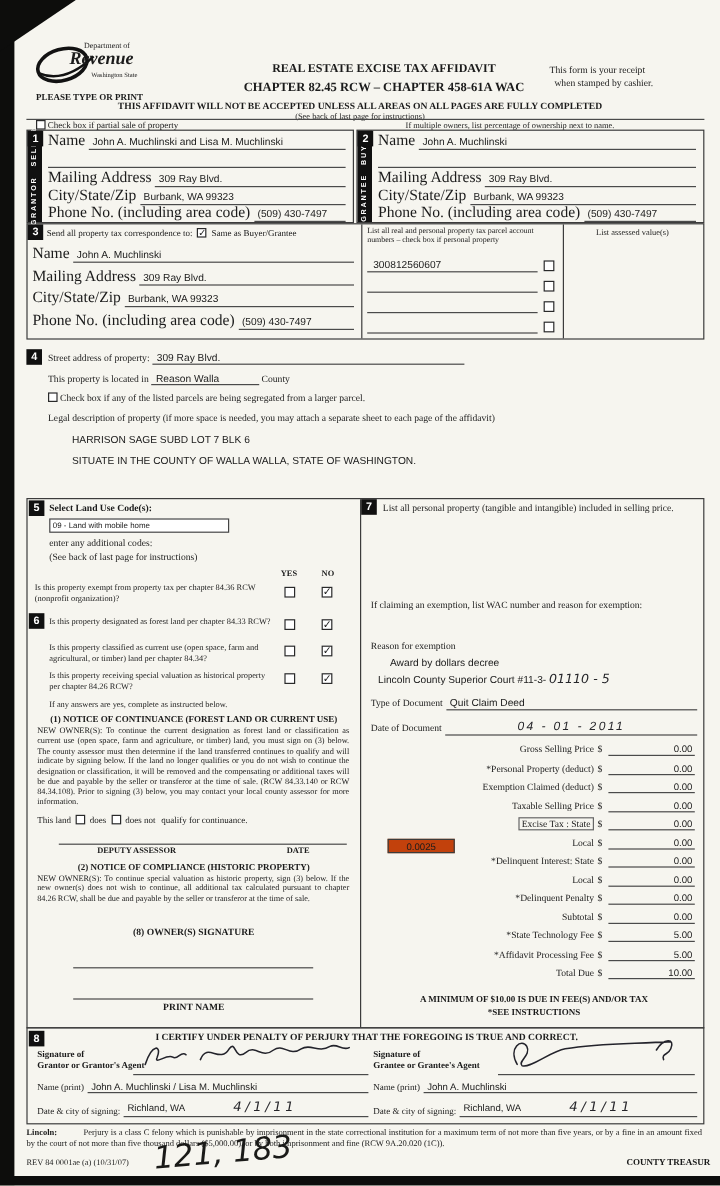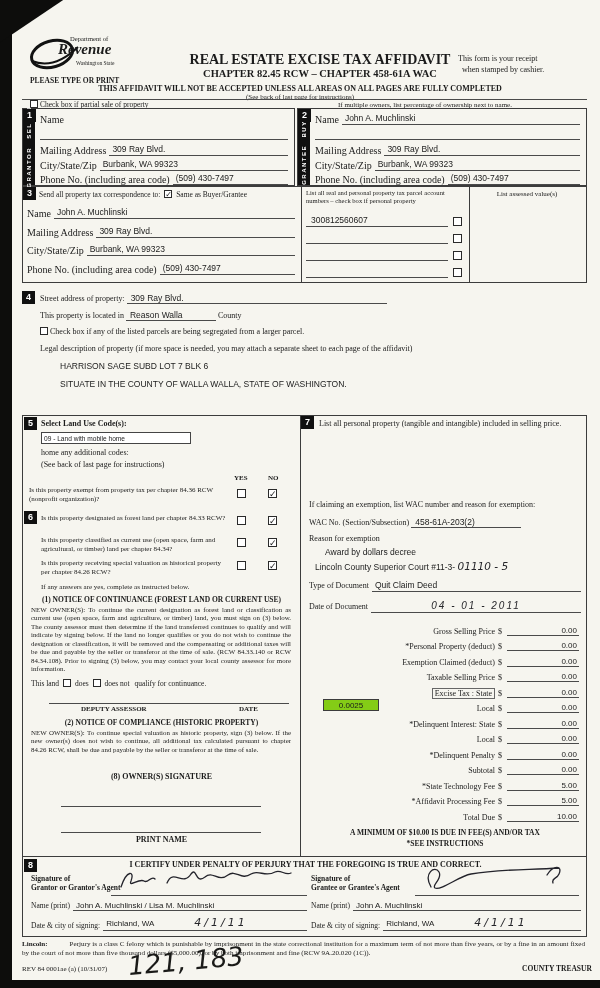--- a/index.html
+++ b/index.html
@@ -16,29 +16,29 @@
 .f75{font-size:7.5px;line-height:1.3}
 .f8{font-size:8px;line-height:1.3}
 .f85{font-size:8.5px;line-height:1.2}
 .badge{position:absolute;width:13px;height:13px;background:#101010;color:#fff;font:700 9px/13px "Liberation Sans",sans-serif;text-align:center;z-index:3}
 .bx{position:absolute;border:1px solid #3c3c3c}
 .vstrip{position:absolute;left:0;top:0;bottom:0;width:12px;background:#101010;display:flex;flex-direction:column;align-items:center;justify-content:center;gap:8px;z-index:2}
 .vtxt{writing-mode:vertical-rl;transform:rotate(180deg);color:#fff;font:700 6px "Liberation Sans",sans-serif;letter-spacing:1.5px}
 .cb{display:inline-block;width:8px;height:8px;border:1px solid #2a2a2a;background:#fff;font:8px/7px "DejaVu Sans",sans-serif;text-align:center;vertical-align:-1px;overflow:hidden}
 .cbabs{position:absolute;width:9px;height:9px;border:1px solid #2a2a2a;background:#fff;font:9px/8px "DejaVu Sans",sans-serif;text-align:center}
 .frow{position:absolute;display:flex;align-items:flex-end}
-.fl{white-space:nowrap;font-size:10px;padding-right:3px}
+.fl{white-space:nowrap;font-size:13px;padding-right:3px}
 .fv{flex:1;border-bottom:1px solid #4a4a4a;font-family:"Liberation Sans",sans-serif;font-size:8.5px;line-height:1.15;padding:0 3px;white-space:nowrap}
 .hline{position:absolute;border-top:1px solid #4a4a4a}
 .vline{position:absolute;border-left:1px solid #3c3c3c}
-.feerow{position:relative;display:flex;align-items:flex-end;height:15.5px;font-size:8px}
+.feerow{position:relative;display:flex;align-items:flex-start;height:15.5px;font-size:8px}
 .feelabel{flex:1;text-align:right;padding-right:3px;white-space:nowrap}
 .feedollar{padding-right:5px}
 .feeamt{width:72px;border-bottom:1px solid #4a4a4a;text-align:right;font-family:"Liberation Sans",sans-serif;padding-right:2px}
-.ratebox{position:absolute;left:16px;bottom:2px;width:56px;height:12px;border:1px solid #3c3c3c;text-align:center;font:8px/12px "Liberation Sans",sans-serif;background:#84cc16}
+.ratebox{position:absolute;left:16px;bottom:2px;width:56px;height:12px;border:1px solid #3c3c3c;text-align:center;font:8px/12px "Liberation Sans",sans-serif;background:#c2410c}
 .exb{border:1px solid #666;padding:0 2px}
 .dropdown{position:absolute;border:1px solid #444;background:#fff;font:6.6px/9px "Liberation Sans",sans-serif;padding:1px 2px;white-space:nowrap;overflow:hidden}
 .scan{position:absolute;background:#0d0d0c;z-index:5}
 .hw{position:absolute;font-family:"DejaVu Sans",sans-serif;font-style:italic;transform:rotate(-5deg);color:#1a1a18;z-index:4}
 .qtxt{position:absolute;font-size:7px;line-height:1.25}
 </style>
 </head>
 <body>
 
 <div class="page">
@@ -50,41 +50,42 @@
   <div class="abs" style="left:28px;top:34px;width:130px;height:40px">
     <svg width="130" height="40" viewBox="0 0 130 40" style="position:absolute;left:0;top:0">
       <ellipse cx="24" cy="20" rx="21" ry="13" fill="none" stroke="#121212" stroke-width="3" transform="rotate(-16 24 20)"></ellipse>
       <path d="M4 27 Q 26 36 50 13" stroke="#121212" stroke-width="2" fill="none"></path>
     </svg>
     <div class="abs f6" style="left:42px;top:1px">Department of</div>
     <div class="abs b" style="left:30px;top:7px;font-size:15px;font-style:italic">Revenue</div>
     <div class="abs" style="left:48px;top:26px;font-size:5.5px">Washington State</div>
   </div>
   <div class="abs f75 b" style="left:30px;top:76px">PLEASE TYPE OR PRINT</div>
-  <div class="abs ctr b" style="left:110px;top:52px;width:420px;font-size:14px">REAL ESTATE EXCISE TAX AFFIDAVIT</div>
+  <div class="abs ctr b" style="left:110px;top:52px;width:420px;font-size:10px">REAL ESTATE EXCISE TAX AFFIDAVIT</div>
   <div class="abs ctr b" style="left:110px;top:68px;width:420px;font-size:10.5px">CHAPTER 82.45 RCW – CHAPTER 458-61A WAC</div>
   <div class="abs f8" style="left:458px;top:54px;width:130px">This form is your receipt</div>
   <div class="abs f8" style="left:462px;top:65px;width:130px">when stamped by cashier.</div>
   <div class="abs ctr b f8" style="left:0;top:84px;width:600px">THIS AFFIDAVIT WILL NOT BE ACCEPTED UNLESS ALL AREAS ON ALL PAGES ARE FULLY COMPLETED</div>
   <div class="abs ctr f7" style="left:0;top:93px;width:600px">(See back of last page for instructions)</div>
   <div class="hline" style="left:22px;top:99px;width:565px"></div>
   <div class="abs f75" style="left:30px;top:100px">
     <span class="cb"></span>
     <span>Check box if partial sale of property</span>
   </div>
   <div class="abs f7" style="left:338px;top:101px">If multiple owners, list percentage of ownership next to name.</div>
 
   <div class="bx" style="left:22px;top:108px;width:273px;height:78px">
     <div class="badge" style="left:0;top:0">1</div>
     <div class="vstrip">
       <span class="vtxt">SELLER</span>
       <span class="vtxt">GRANTOR</span>
     </div>
     <div class="frow" style="left:17px;top:3px;right:6px;height:13px">
       <span class="fl">Name</span>
+      <span class="fv">John A. Muchlinski and Lisa M. Muchlinski</span>
     </div>
     <div class="hline" style="left:17px;top:30px;right:6px"></div>
     <div class="frow" style="left:17px;top:34px;right:6px;height:13px">
       <span class="fl">Mailing Address</span>
       <span class="fv">309 Ray Blvd.</span>
     </div>
     <div class="frow" style="left:17px;top:49px;right:6px;height:13px">
       <span class="fl">City/State/Zip</span>
       <span class="fv">Burbank, WA  99323</span>
     </div>
@@ -176,21 +177,21 @@
     <div class="abs sans f85" style="left:38px;top:72px">HARRISON SAGE SUBD LOT 7 BLK 6</div>
     <div class="abs sans f85" style="left:38px;top:90px">SITUATE IN THE COUNTY OF WALLA WALLA, STATE OF WASHINGTON.</div>
   </div>
 
   <div class="bx" style="left:22px;top:415px;width:565px;height:442px">
 
     <div class="abs" style="left:0;top:0;width:277px;height:440px">
       <div class="badge" style="left:1px;top:1px">5</div>
       <div class="abs f8 b" style="left:18px;top:3px">Select Land Use Code(s):</div>
       <div class="dropdown" style="left:18px;top:16px;width:150px;height:12px">09 - Land with mobile home</div>
-      <div class="abs f8" style="left:18px;top:32px">home any additional codes:</div>
+      <div class="abs f8" style="left:18px;top:32px">enter any additional codes:</div>
       <div class="abs f8" style="left:18px;top:44px">(See back of last page for instructions)</div>
       <div class="abs f7 b" style="left:211px;top:58px">YES</div>
       <div class="abs f7 b" style="left:245px;top:58px">NO</div>
       <div class="qtxt" style="left:6px;top:70px;width:196px">Is this property exempt from property tax per chapter 84.36 RCW (nonprofit organization)?</div>
       <span class="cbabs" style="left:214px;top:73px"></span>
       <span class="cbabs" style="left:245px;top:73px">✓</span>
 
       <div class="badge" style="left:1px;top:95px">6</div>
       <div class="qtxt" style="left:18px;top:98px;width:190px">Is this property designated as forest land per chapter 84.33 RCW?</div>
       <span class="cbabs" style="left:214px;top:100px"></span>
@@ -225,24 +226,20 @@
       <div class="hline" style="left:38px;top:390px;width:200px"></div>
       <div class="hline" style="left:38px;top:416px;width:200px"></div>
       <div class="abs f8 b ctr" style="left:0;top:419px;width:277px">PRINT NAME</div>
     </div>
 
     <div class="abs" style="left:277px;top:0;width:288px;height:440px;border-left:1px solid #3c3c3c">
       <div class="badge" style="left:0;top:0">7</div>
       <div class="abs f8" style="left:18px;top:3px;width:245px">List all  personal property (tangible and intangible) included in selling price.</div>
 
       <div class="abs f8" style="left:8px;top:84px;width:270px">If claiming an exemption, list WAC number and reason for exemption:</div>
-      <div class="abs f8" style="left:8px;top:101px">
-        <span>WAC No. (Section/Subsection)</span>
-        <span class="sans f85" style="display:inline-block;border-bottom:1px solid #4a4a4a;min-width:110px;padding:0 4px">458-61A-203(2)</span>
-      </div>
       <div class="abs f8" style="left:8px;top:118px">Reason for exemption</div>
       <div class="abs sans f85" style="left:24px;top:131px">Award by dollars decree</div>
       <div class="abs sans f85" style="left:14px;top:144px">
         <span>Lincoln County Superior Court #11-3-</span>
         <span class="hand" style="font-size:10.5px">01110 - 5</span>
       </div>
       <div class="abs f8" style="left:8px;top:165px;width:272px;display:flex;align-items:flex-end">
         <span style="white-space:nowrap;padding-right:3px">Type of Document</span>
         <span class="fv">Quit Claim Deed</span>
       </div>

